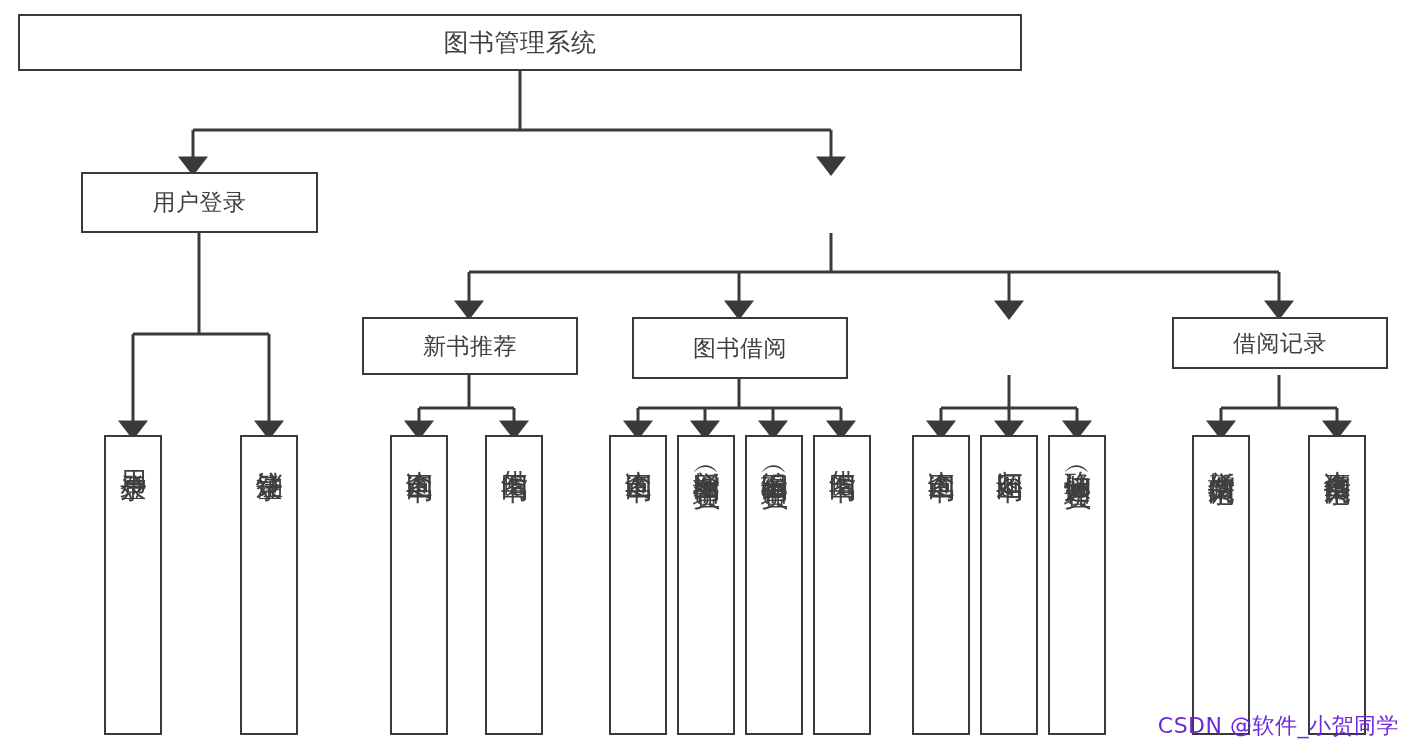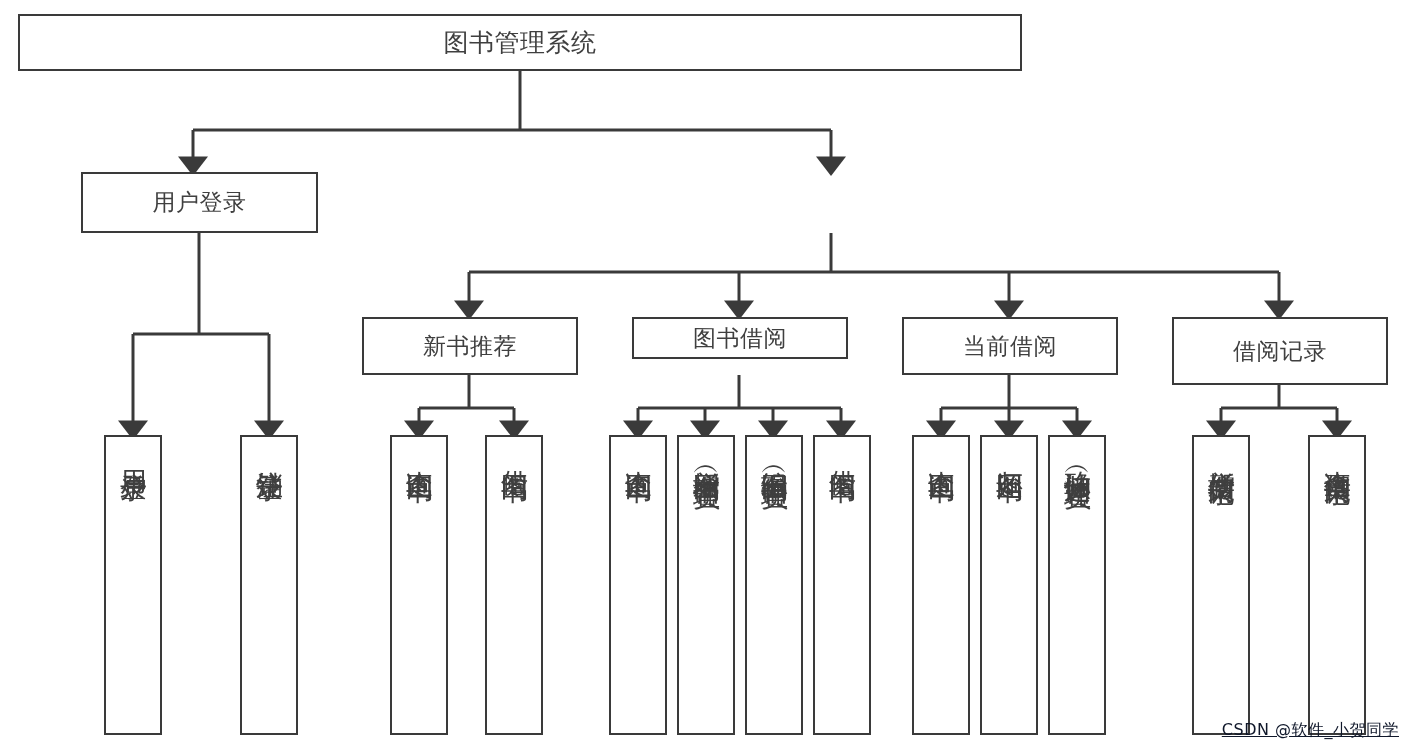--- a/index.html
+++ b/index.html
@@ -52,25 +52,24 @@
   }
   .leaf {
     align-items: flex-start;
     justify-content: center;
     padding-top: 8px;
   }
   .watermark {
     position: absolute;
     right: 6px;
     bottom: 6px;
-    font-size: 16px;
-    color: #0f172a;
+    font-size: 22px;
+    color: #6d28d9;
     white-space: nowrap;
     letter-spacing: 0.5px;
-    text-decoration: underline;
   }
 </style>
 </head>
 <body>
 
 <div id="canvas">
 
   <svg id="edges" viewBox="0 0 1405 747" xmlns="http://www.w3.org/2000/svg">
     <defs>
       <marker id="arrow" markerWidth="9" markerHeight="10" refX="2.2" refY="5" orient="auto" markerUnits="strokeWidth">
@@ -125,27 +124,24 @@
     <span class="node-h">图书管理系统</span>
   </div>
 
   <div class="node" style="left:81px; top:172px; width:237px; height:61px;">
     <span class="node-h">用户登录</span>
   </div>
 
   <div class="node" style="left:362px; top:317px; width:216px; height:58px;justify-content:center;">
     <span class="node-h">新书推荐</span>
   </div>
-  <div class="node" style="left:632px; top:317px; width:216px; height:42px;">
+  <div class="node" style="left:632px; top:317px; width:216px; height:62px;">
     <span class="node-h">图书借阅</span>
   </div>
-  <div class="node" style="left:902px; top:317px; width:216px; height:58px;">
-    <span class="node-h">当前借阅</span>
-  </div>
-  <div class="node" style="left:1172px; top:317px; width:216px; height:68px;">
+  <div class="node" style="left:1172px; top:317px; width:216px; height:52px;">
     <span class="node-h">借阅记录</span>
   </div>
 
   <div class="node leaf" style="left:104px; top:435px; width:58px; height:300px;">
     <span class="node-v">用户登录</span>
   </div>
   <div class="node leaf" style="left:240px; top:435px; width:58px; height:300px;">
     <span class="node-v">注销登录</span>
   </div>
 

